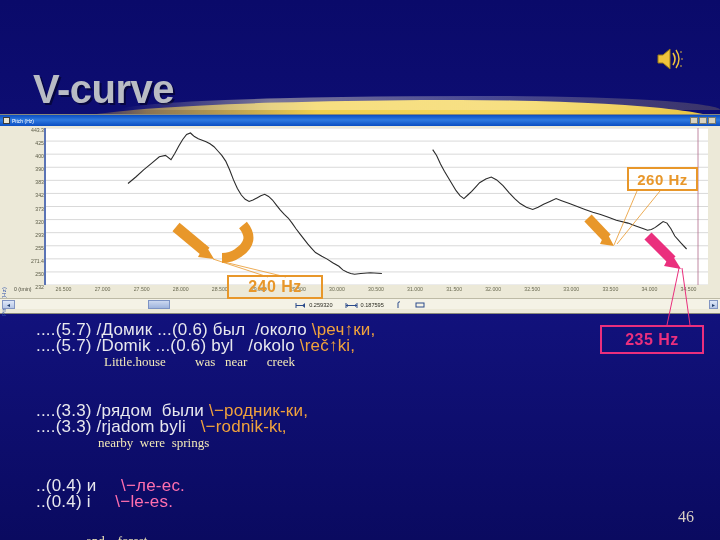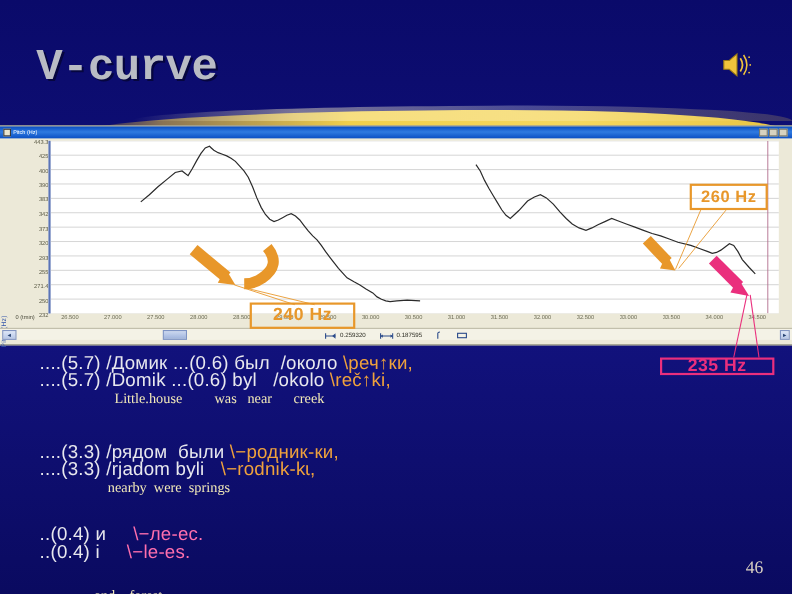--- a/index.html
+++ b/index.html
@@ -13,27 +13,27 @@
     position: relative;
     width: 720px; height: 540px;
     background: #0d0d70;
     background: linear-gradient(180deg,#0a0a6a 0%, #12127e 55%, #0a0a60 100%);
     overflow: hidden;
   }
 
   
   #slide-title {
     position: absolute;
-    left: 33px; top: 40px;
+    left: 33px; top: 67px;
     font-size: 40px;
     font-weight: bold;
     color: #b9bcc4;
     letter-spacing: -0.5px;
     text-shadow: 2px 2px 0 #06063f;
-    font-family: Liberation Mono, monospace;
+    font-family: Liberation Sans, sans-serif;
   }
 
   
   #sound-icon { position: absolute; left: 652px; top: 44px; width: 34px; height: 30px; }
 
   
   .swoosh {
     position: absolute;
     left: 70px; top: 100px;
     width: 650px; height: 22px;
@@ -159,21 +159,21 @@
     color: #e8972a; font-size: 15px;
     background: rgba(255,255,255,0.02);
   }
   #callout-240 {
     left: 227px; top: 275px; width: 96px; height: 24px;
     border: 2px solid #e8972a;
     color: #e8972a; font-size: 16px;
     background: transparent;
   }
   #callout-235 {
-    left: 600px; top: 325px; width: 104px; height: 16px;
+    left: 600px; top: 325px; width: 104px; height: 29px;
     border: 2px solid #ea2f7d;
     color: #ea2f7d; font-size: 16px;
     background: transparent;
   }
 
   
   #overlay { position: absolute; left: 0; top: 0; width: 720px; height: 540px; pointer-events: none; }
 
   
   .block { position: absolute; font-family: "Liberation Sans", sans-serif; }

